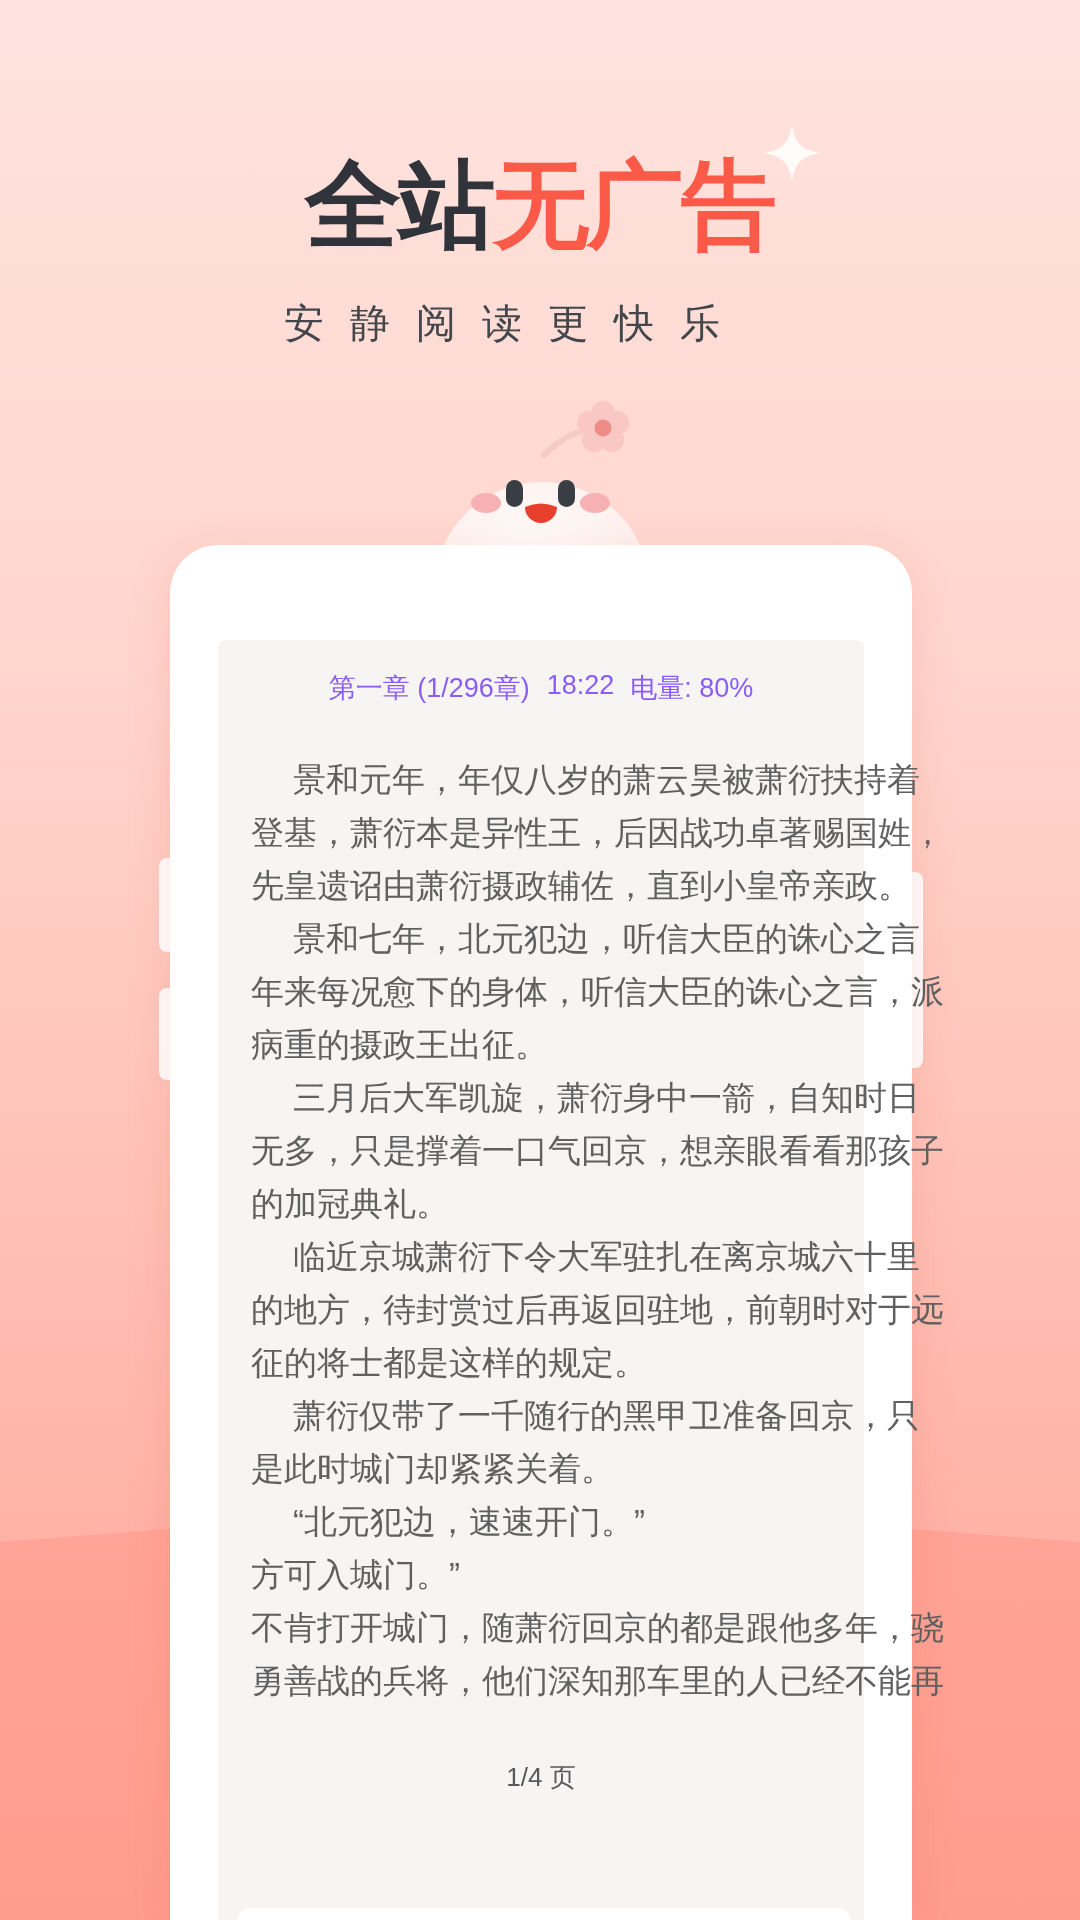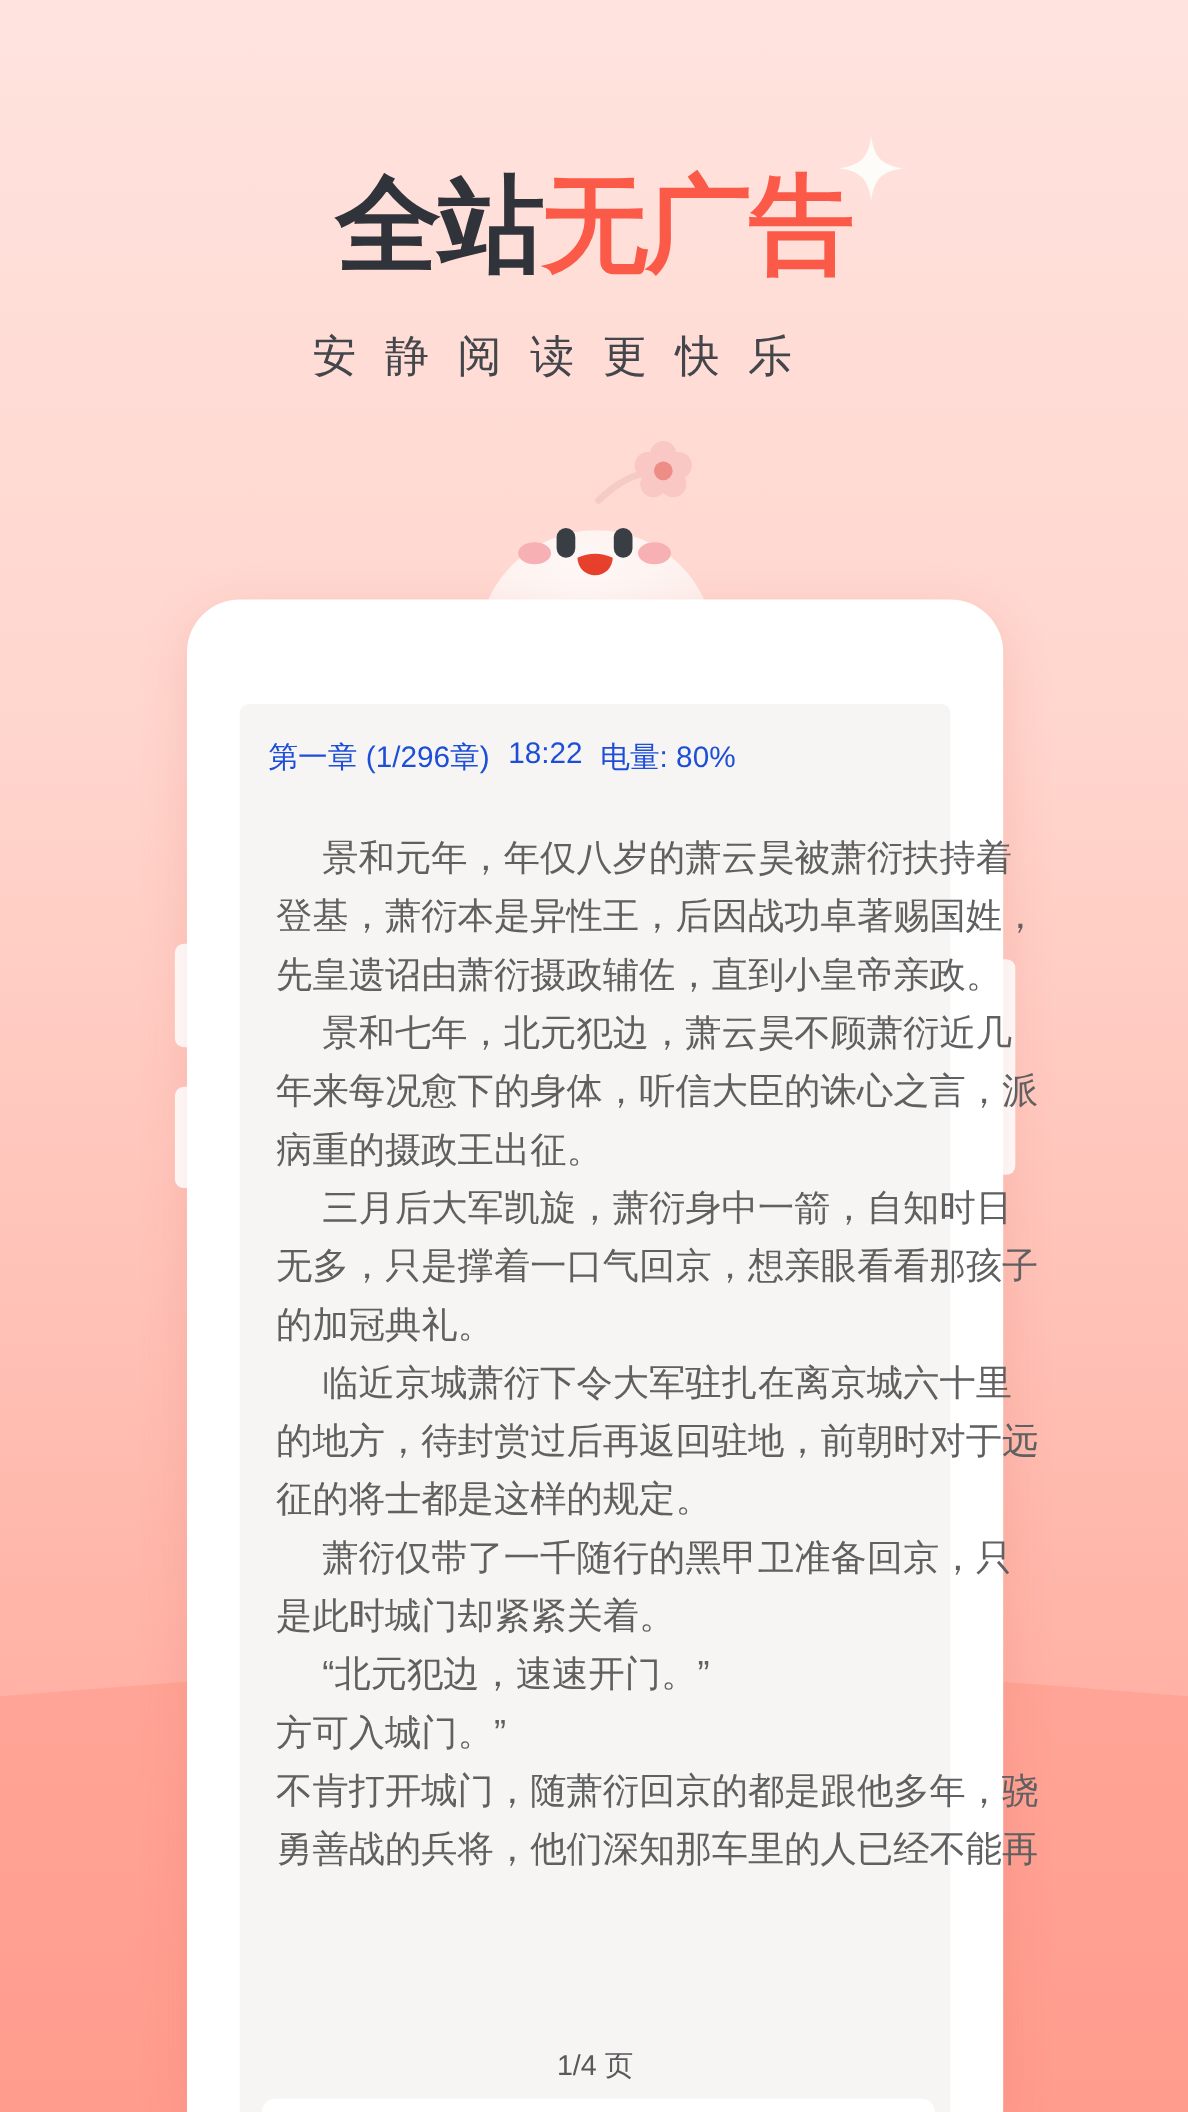--- a/index.html
+++ b/index.html
@@ -26,28 +26,28 @@
     background:#ffffff;border-radius:48px 48px 0 0;
     box-shadow:0 12px 44px rgba(215,95,85,.18);}
   .side-tab{position:absolute;background:#ffffff;}
   .tab-l1{left:159px;top:858px;width:14px;height:94px;border-radius:8px 0 0 8px;}
   .tab-l2{left:159px;top:988px;width:14px;height:92px;border-radius:8px 0 0 8px;}
   .tab-r{left:909px;top:872px;width:14px;height:196px;border-radius:0 8px 8px 0;}
   
   .reading-page{position:absolute;left:218px;top:640px;width:646px;height:1280px;
     background:#f6f5f4;border-radius:8px 8px 0 0;}
   .reader-header{position:absolute;top:0;left:0;right:0;box-sizing:border-box;
-    padding:30px 26px 0 26px;display:flex;justify-content:flex-start;
-    font-size:27px;color:#1d4ed8;}
+    padding:30px 26px 0 26px;display:flex;justify-content:center;
+    font-size:27px;color:#8b5cf6;}
   .reader-status{display:flex;gap:16px;margin-left:17px;}
   .reader-body{position:absolute;top:113px;left:33px;right:25px;
     font-size:33px;line-height:53px;color:#606060;}
   .reader-line{white-space:nowrap;}
   .reader-line.indent{padding-left:42px;}
-  .reader-footer{position:absolute;top:1220px;left:0;width:100%;text-align:center;
+  .reader-footer{position:absolute;top:1120px;left:0;width:100%;text-align:center;
     font-size:26px;color:#58595b;}
   .bottom-bar{position:absolute;bottom:0;left:20px;right:14px;height:12px;
     background:#ffffff;border-radius:16px 16px 0 0;}
 </style>
 </head>
 <body>
 
 <div class="screen">
 
   <div class="hill"></div>
@@ -98,21 +98,21 @@
       <span>第一章 (1/296章)</span>
       <span class="reader-status">
         <span>18:22</span>
         <span>电量: 80%</span>
       </span>
     </div>
     <div class="reader-body">
         <div class="reader-line indent">景和元年，年仅八岁的萧云昊被萧衍扶持着</div>
         <div class="reader-line">登基，萧衍本是异性王，后因战功卓著赐国姓，</div>
         <div class="reader-line">先皇遗诏由萧衍摄政辅佐，直到小皇帝亲政。</div>
-        <div class="reader-line indent">景和七年，北元犯边，萧云昊不顾萧衍近几</div>
+        <div class="reader-line indent">景和七年，北元犯边，听信大臣的诛心之言</div>
         <div class="reader-line">年来每况愈下的身体，听信大臣的诛心之言，派</div>
         <div class="reader-line">病重的摄政王出征。</div>
         <div class="reader-line indent">三月后大军凯旋，萧衍身中一箭，自知时日</div>
         <div class="reader-line">无多，只是撑着一口气回京，想亲眼看看那孩子</div>
         <div class="reader-line">的加冠典礼。</div>
         <div class="reader-line indent">临近京城萧衍下令大军驻扎在离京城六十里</div>
         <div class="reader-line">的地方，待封赏过后再返回驻地，前朝时对于远</div>
         <div class="reader-line">征的将士都是这样的规定。</div>
         <div class="reader-line indent">萧衍仅带了一千随行的黑甲卫准备回京，只</div>
         <div class="reader-line">是此时城门却紧紧关着。</div>

